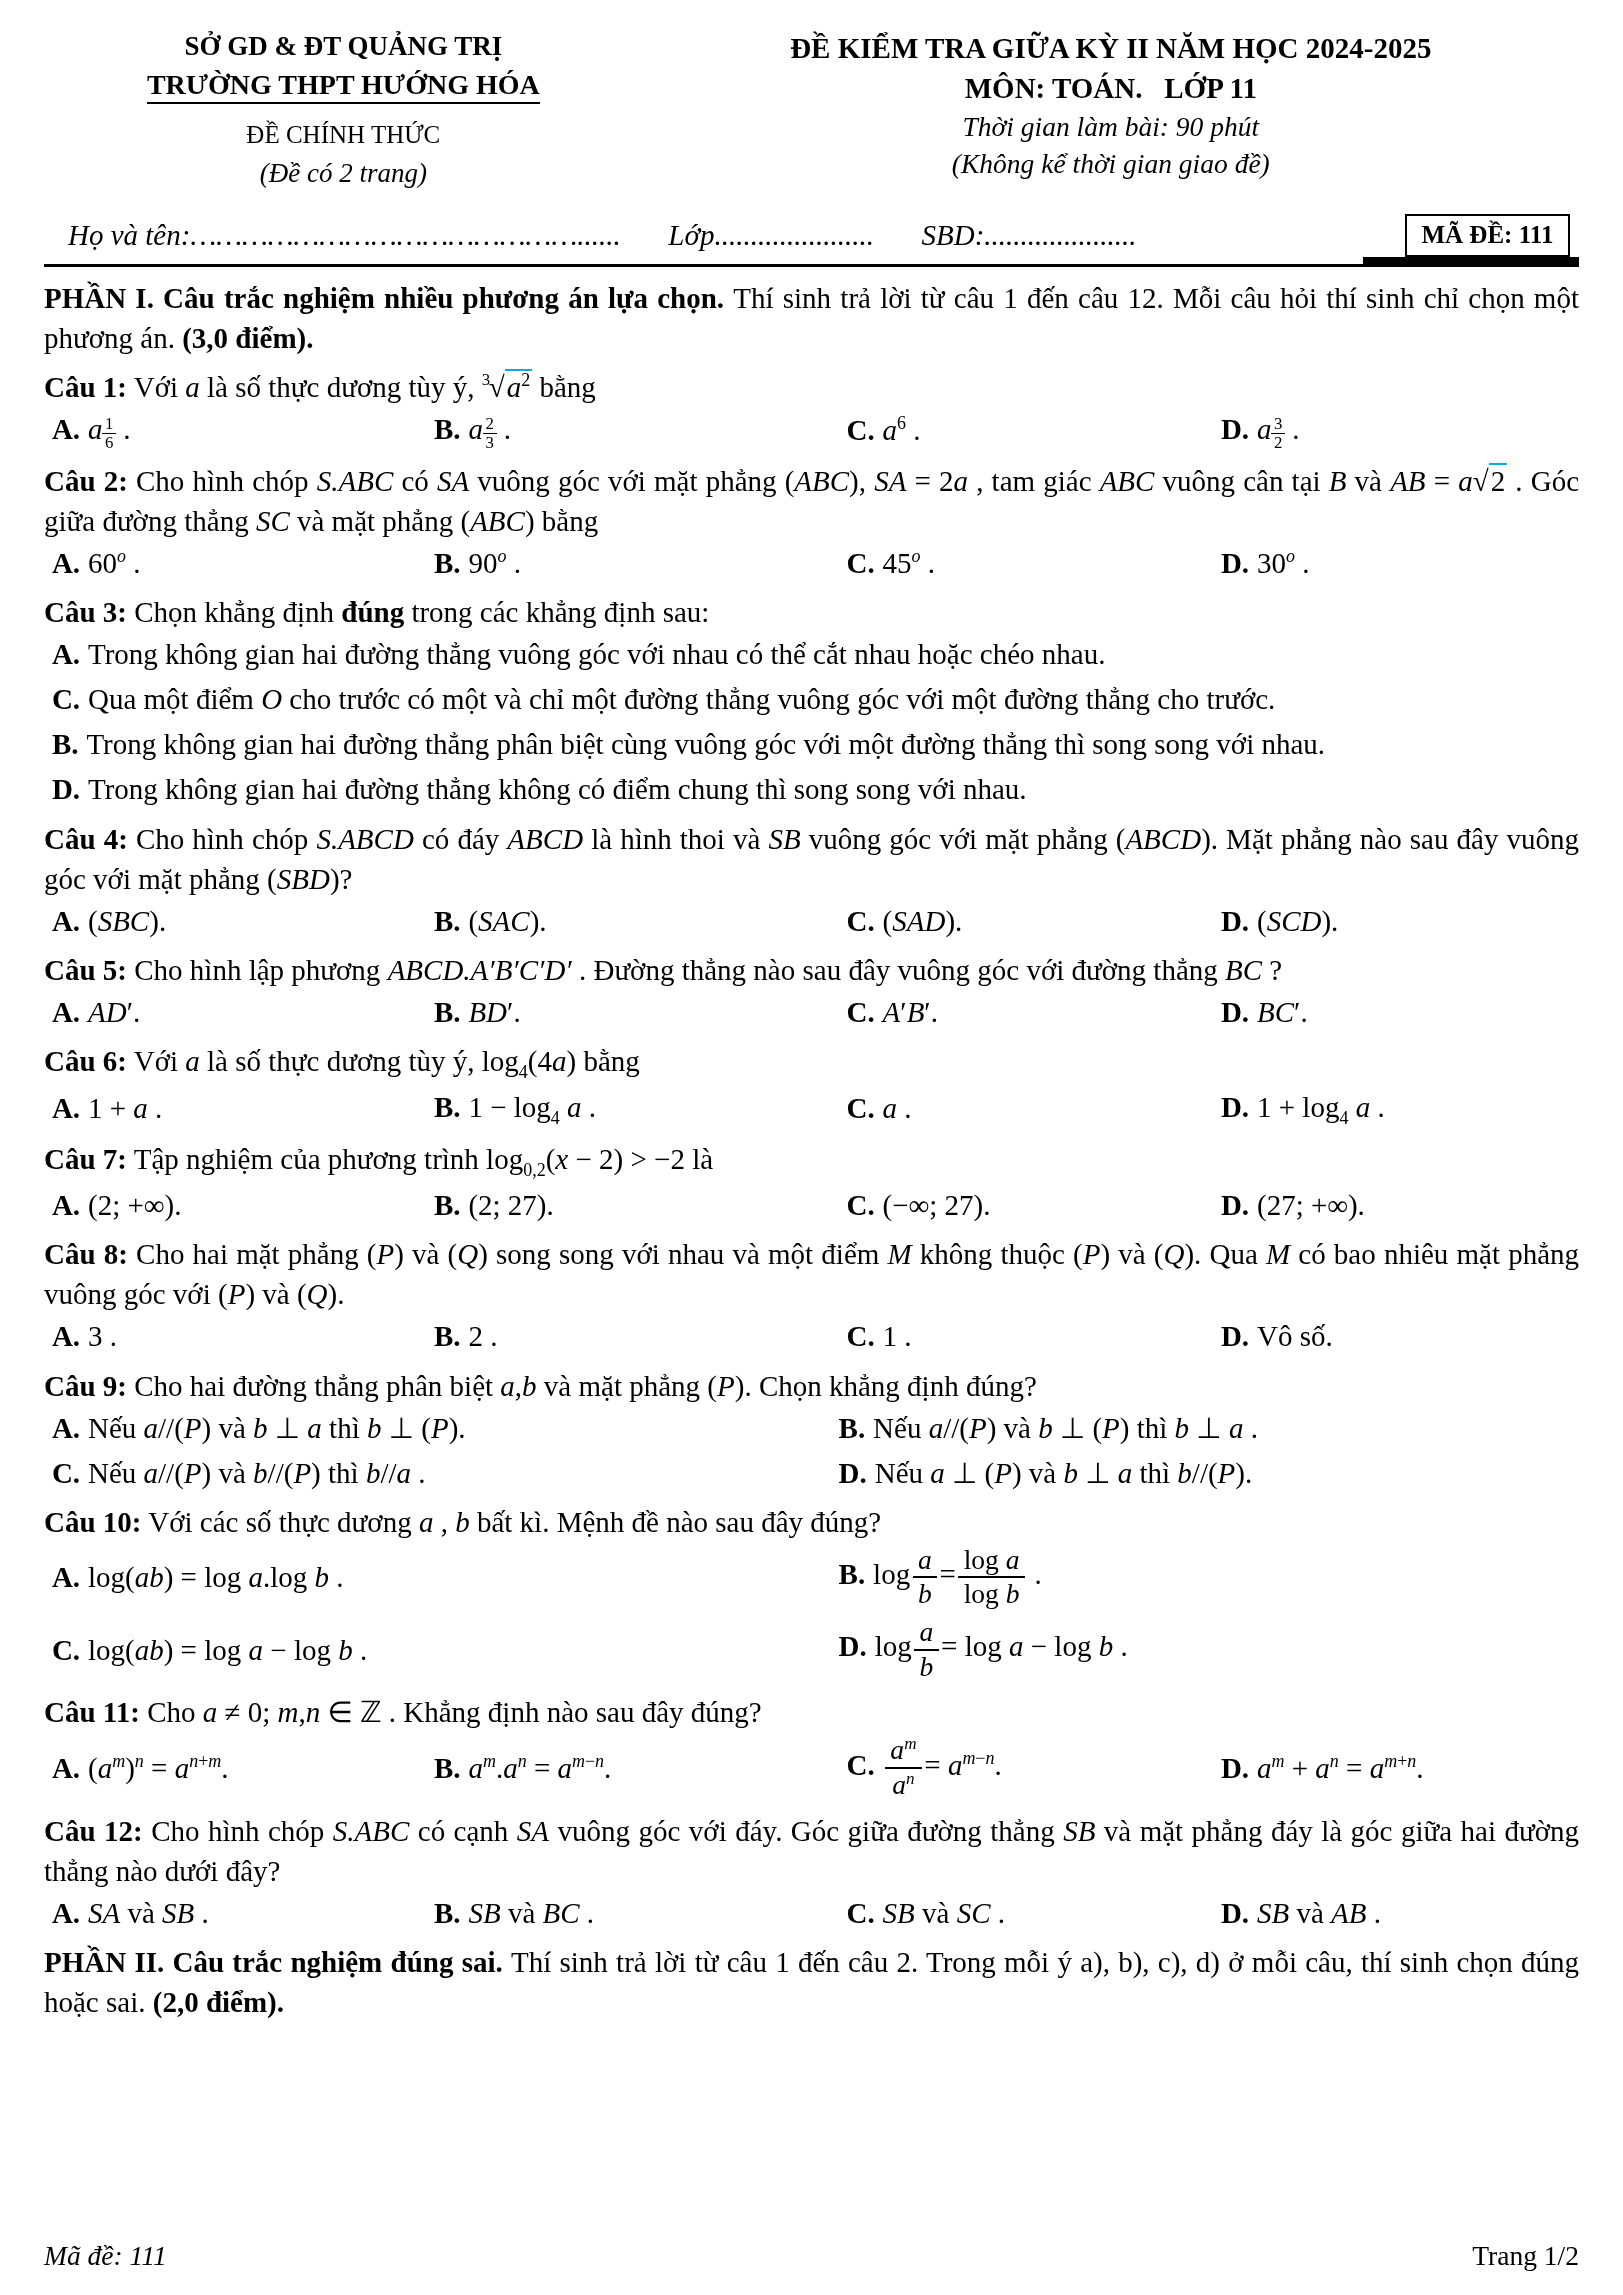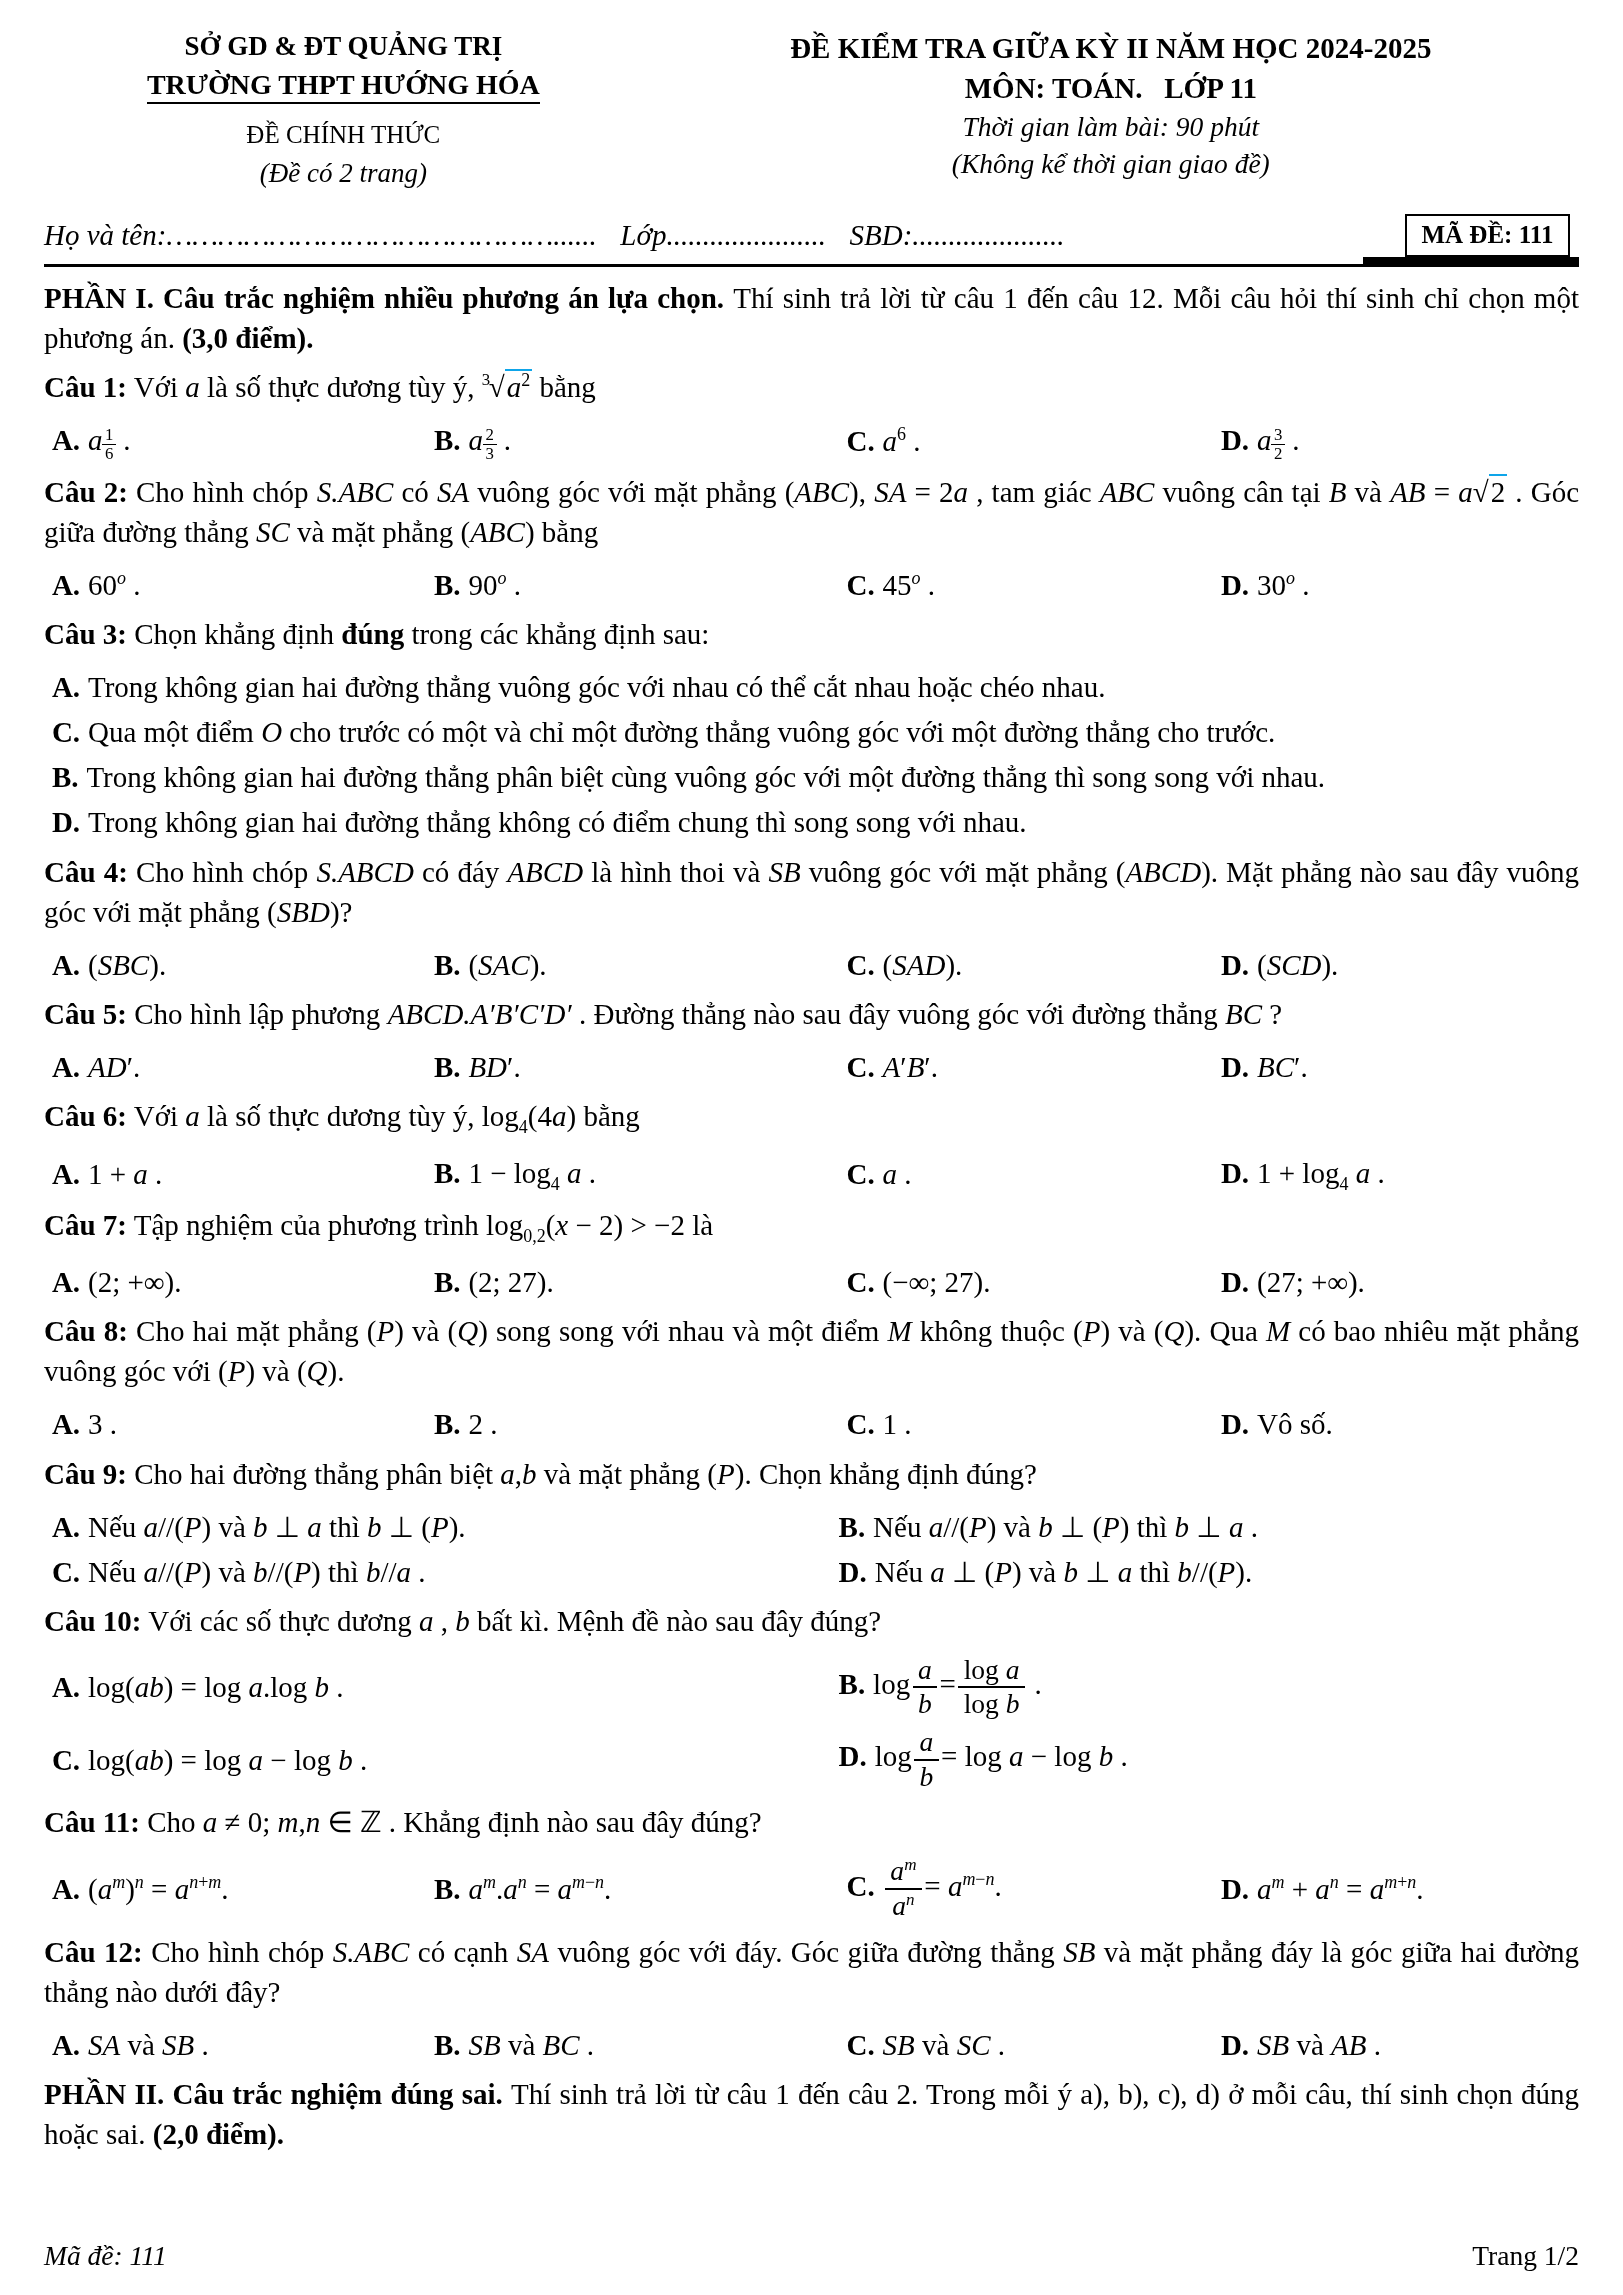--- a/index.html
+++ b/index.html
@@ -18,32 +18,32 @@
   .h-l2 { font-size: 28px; font-weight: bold; margin-top: 1.3px; }
   .ul { border-bottom: 2px solid #000; padding-bottom: 2px; }
   .h-l3 { font-size: 25px; font-weight: normal; margin-top: 13px; }
   .h-l4 { font-size: 27px; font-style: italic; margin-top: 2.6px; }
   .h-r1 { font-size: 29px; font-weight: bold; }
   .h-r2 { font-size: 29px; font-weight: bold; }
   .h-r3 { font-size: 27.5px; font-style: italic; }
   .h-r4 { font-size: 27.5px; font-style: italic; }
 
   .info-row { display: flex; align-items: center; margin-top: 22px; font-style: italic; }
-  .info-row .fld { margin-right: 23.6px; }
+  .info-row .fld { margin-right: 23.6px; margin-left: 24px; }
   .code-box { font-style: normal; font-weight: bold; border: 2px solid #000; padding: 2px 14.4px; font-size: 25px; margin-left: auto; margin-right: 9.2px; white-space: nowrap; }
   .rule { margin-top: 7.9px; border-top: 3.3px solid #000; position: relative; height: 0; }
   .rule::after { content: ""; position: absolute; right: 0; top: -10.5px; width: 216px; height: 10.5px; background: #000; }
 
   .intro { margin: 10.5px 0 0 0; text-align: justify; }
   .it { font-style: italic; }
 
   .question { margin-top: 9.2px; }
   .qtext { text-align: justify; }
   .qlabel { font-weight: bold; }
-  .opts { margin-top: 13px; padding-left: 7.9px; display: grid; column-gap: 7.9px; row-gap: 5.2px; align-items: center; }
+  .opts { margin-top: 2px; padding-left: 7.9px; display: grid; column-gap: 7.9px; row-gap: 5.2px; align-items: center; }
   .cols-4 { grid-template-columns: 24.5% 26.5% 24% 1fr; }
   .cols-2 { grid-template-columns: 51% 1fr; }
   .cols-1 { grid-template-columns: 1fr; }
   .okey { font-weight: bold; margin-right: 7.9px; }
 
   sup { font-size: 0.62em; }
   sub { font-size: 0.62em; }
 
   
   .ef { display: inline-flex; flex-direction: column; align-items: center; line-height: 1.05; font-size: 0.58em; vertical-align: 0.6em; }

